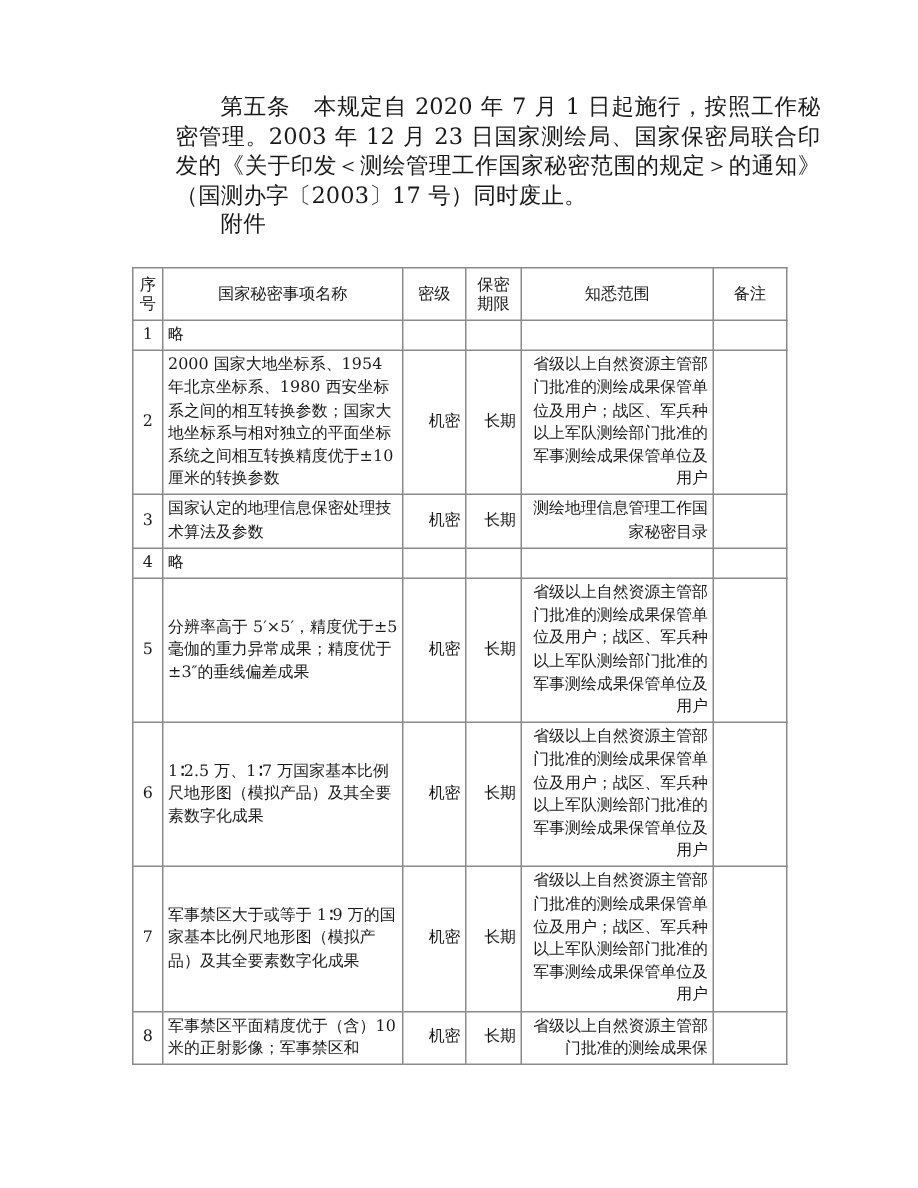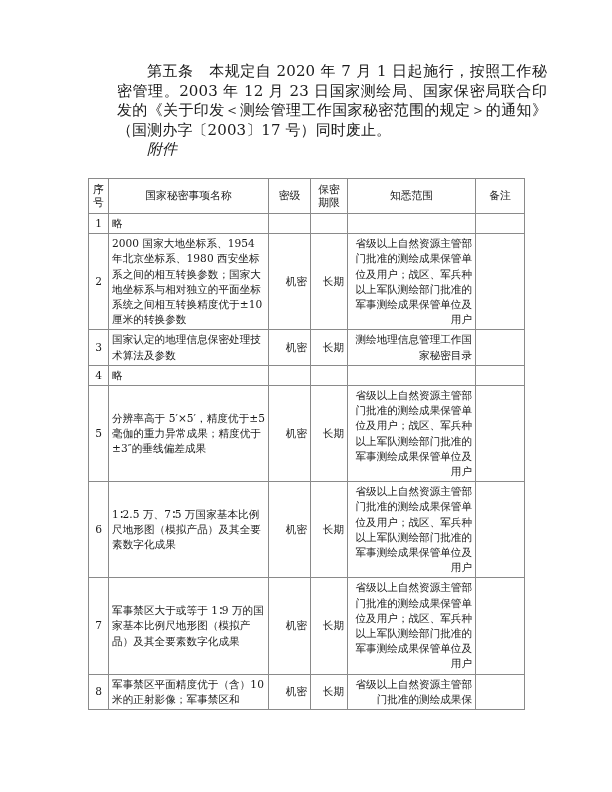--- a/index.html
+++ b/index.html
@@ -34,21 +34,20 @@
     letter-spacing: 0.1px;
     margin-left: 29px;
   }
   .para {
     text-indent: 2em;
     margin: 0 0 0 0;
   }
   .attach-line {
     text-indent: 2em;
     margin: 0;
-    font-style: italic;
   }
 
   table.catalog {
     position: absolute;
     left: 88px;
     top: 178px;
     width: 436px;
     border-collapse: collapse;
     table-layout: fixed;
     font-size: 10.6px;
@@ -170,21 +169,21 @@
       <tr>
         <td class="idx">5</td>
         <td class="name">分辨率高于 5′×5′，精度优于±5 毫伽的重力异常成果；精度优于±3″的垂线偏差成果</td>
         <td class="ctr">机密</td>
         <td class="ctr">长期</td>
         <td class="scope">省级以上自然资源主管部门批准的测绘成果保管单位及用户；战区、军兵种以上军队测绘部门批准的军事测绘成果保管单位及用户</td>
         <td class="note"></td>
       </tr>
       <tr>
         <td class="idx">6</td>
-        <td class="name">1∶2.5 万、7∶5 万国家基本比例尺地形图（模拟产品）及其全要素数字化成果</td>
+        <td class="name">1∶2.5 万、1∶7 万国家基本比例尺地形图（模拟产品）及其全要素数字化成果</td>
         <td class="ctr">机密</td>
         <td class="ctr">长期</td>
         <td class="scope">省级以上自然资源主管部门批准的测绘成果保管单位及用户；战区、军兵种以上军队测绘部门批准的军事测绘成果保管单位及用户</td>
         <td class="note"></td>
       </tr>
       <tr>
         <td class="idx">7</td>
         <td class="name">军事禁区大于或等于 1∶9 万的国家基本比例尺地形图（模拟产品）及其全要素数字化成果</td>
         <td class="ctr">机密</td>
         <td class="ctr">长期</td>

